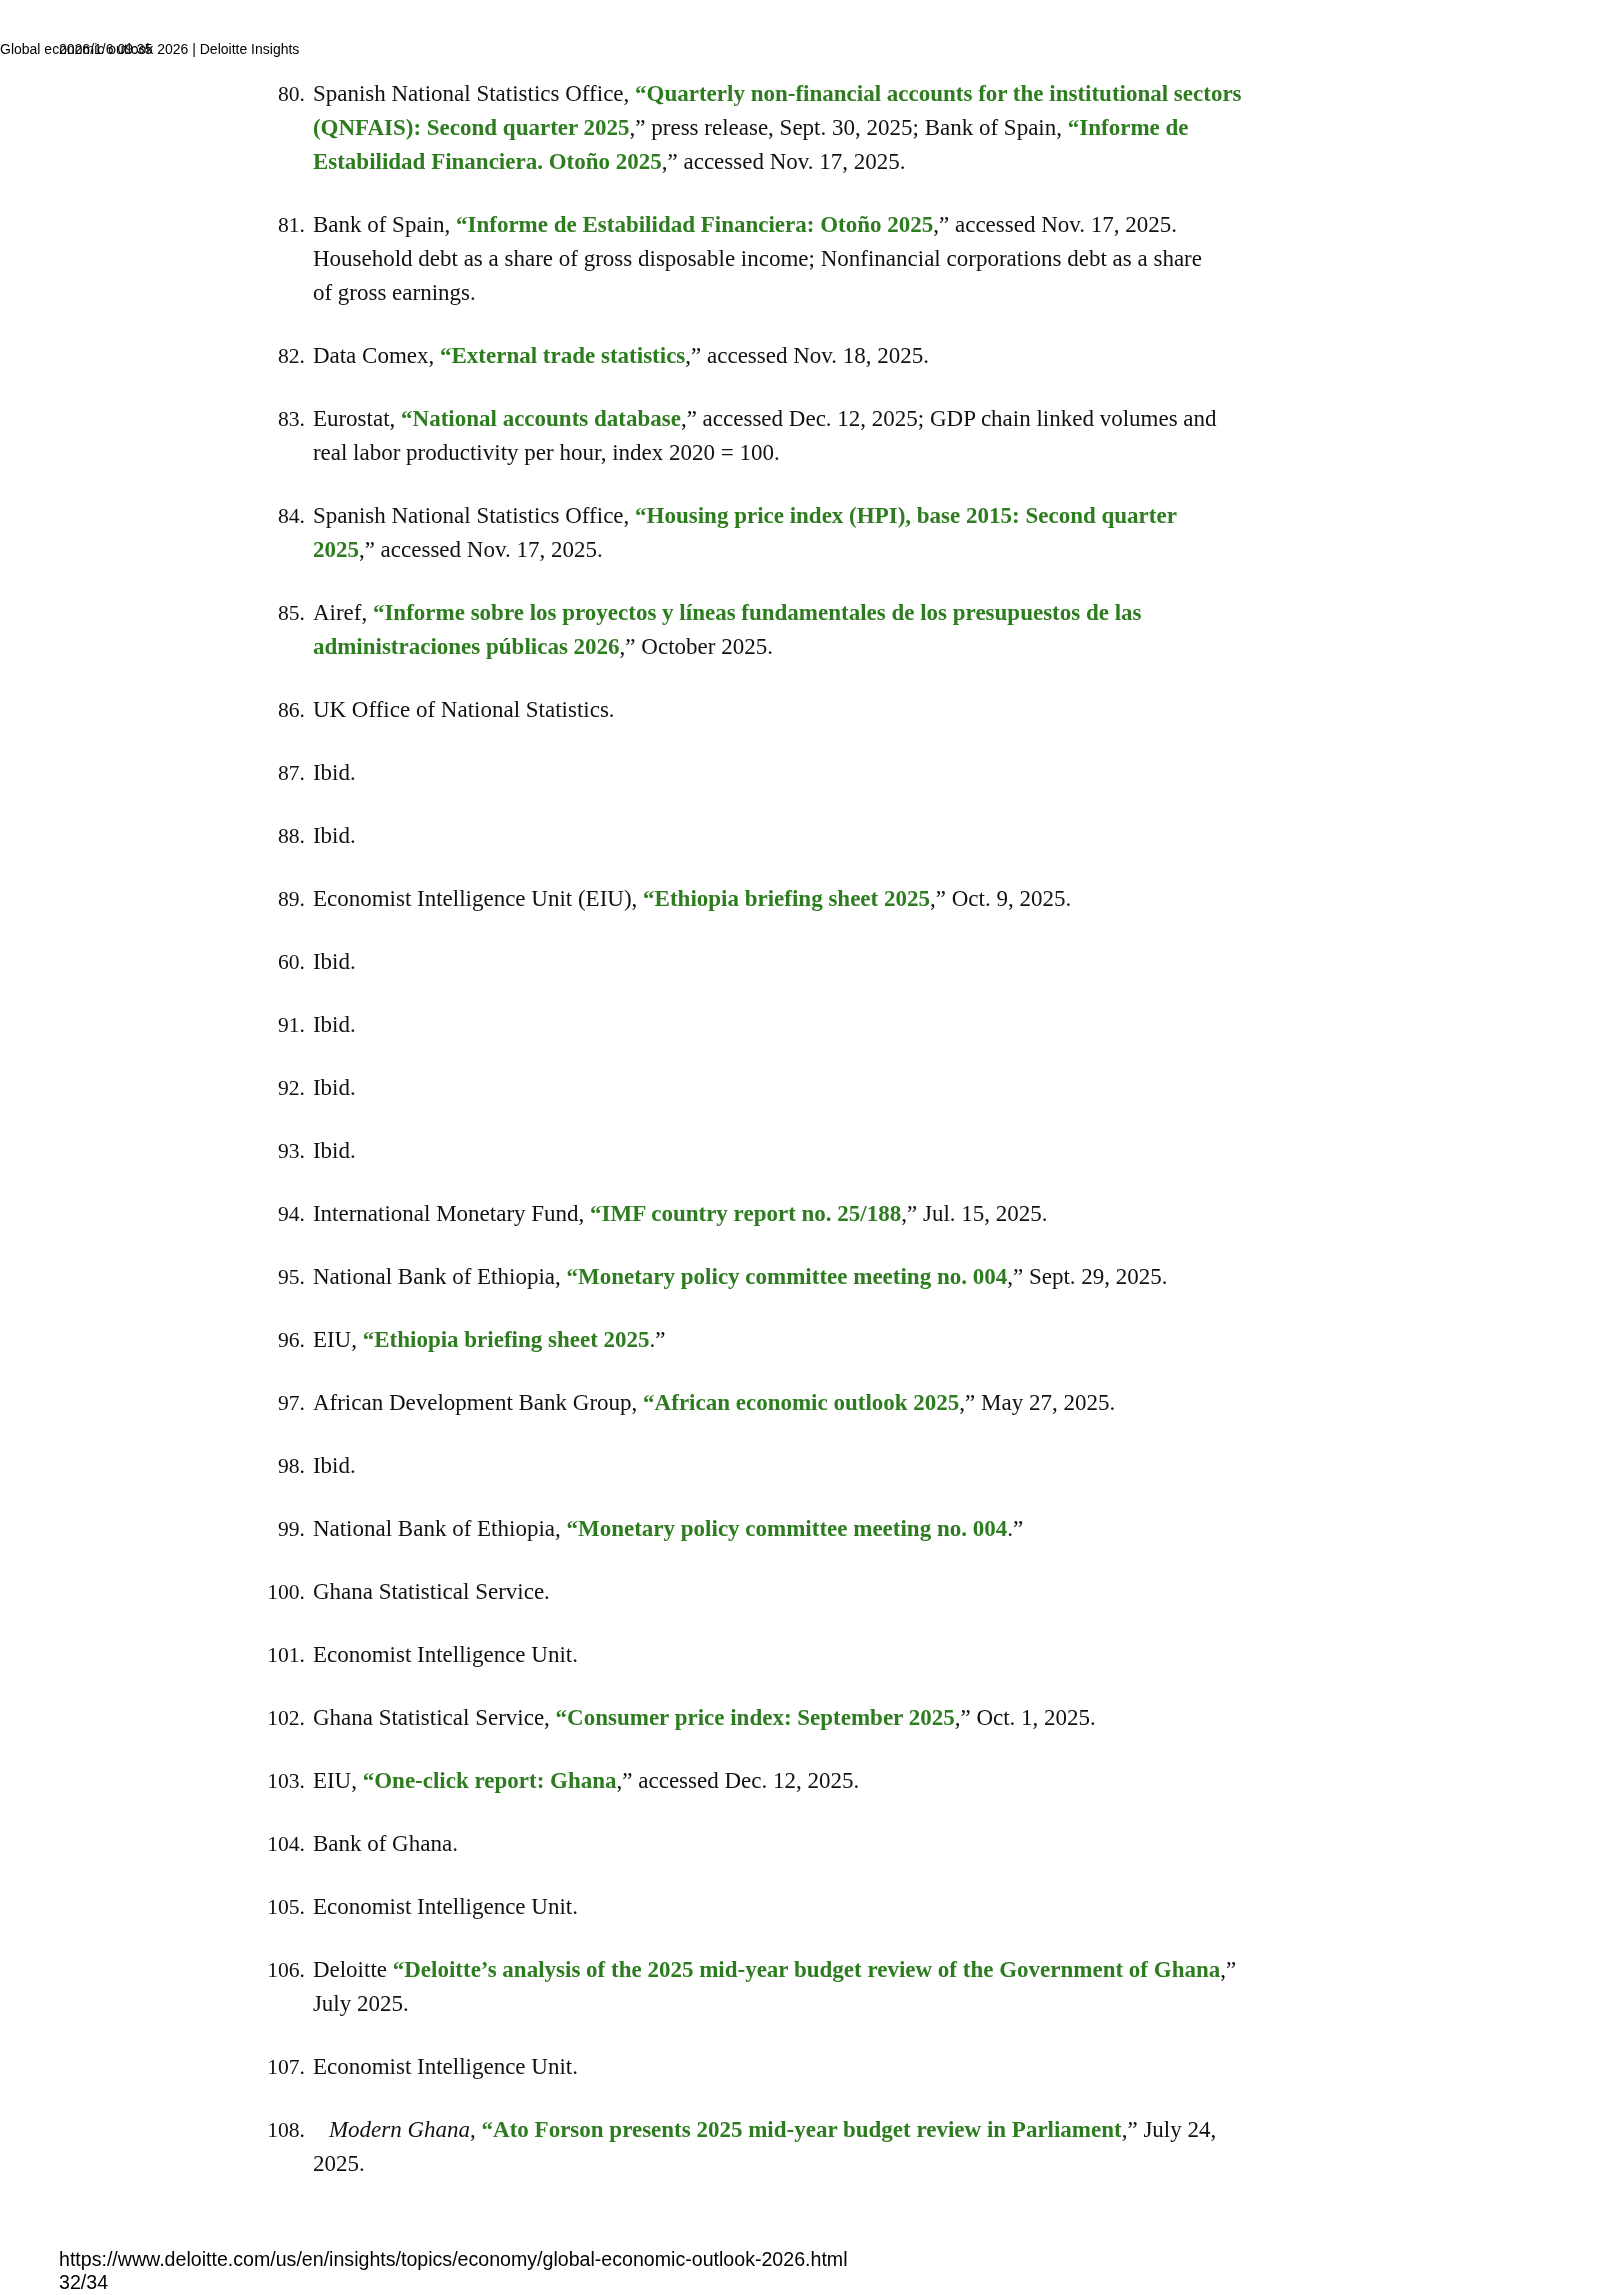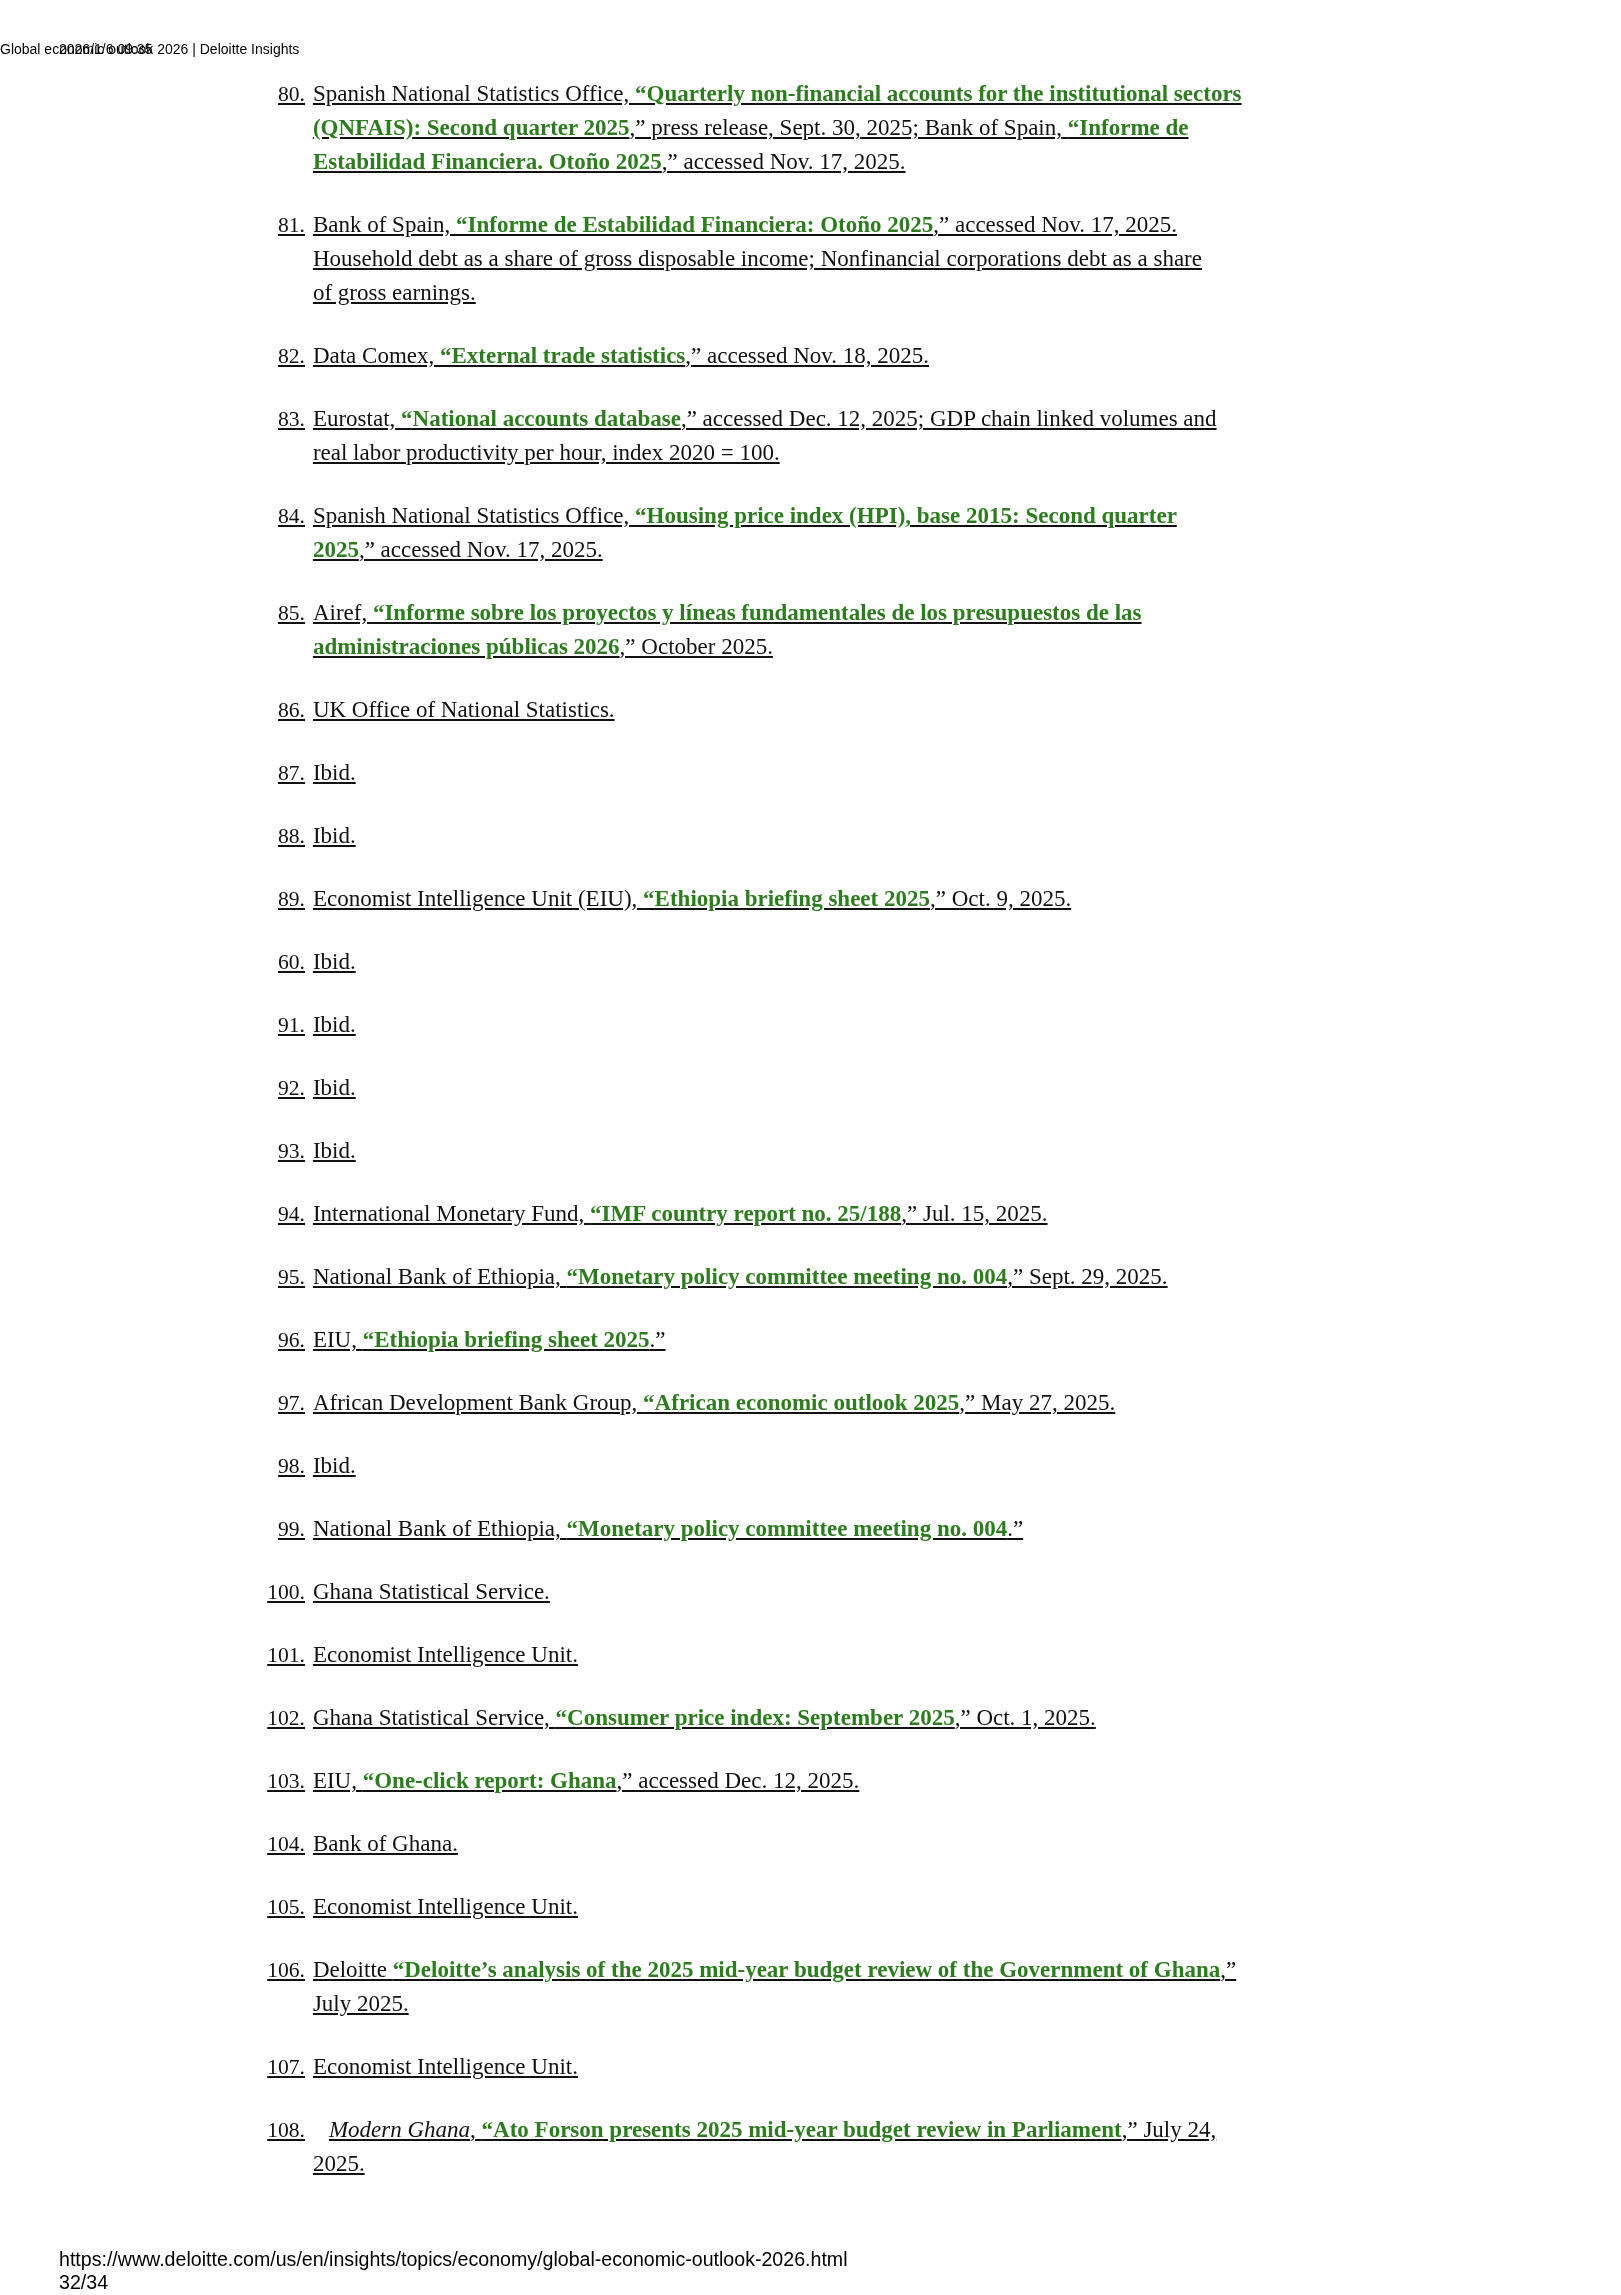--- a/index.html
+++ b/index.html
@@ -7,21 +7,21 @@
     width:1622px;height:2295px;position:relative;overflow:hidden;
     background:#ffffff;color:#111111;
     font-family:"Liberation Serif", serif;
   }
   .hdr{
     position:absolute;top:41px;left:0;right:0;height:26px;
     font-family:"Liberation Sans", sans-serif;font-size:14px;color:#000;
   }
   .hdr .date{position:absolute;left:59px;top:0;}
   .hdr .title{width:100%;text-align:left;}
-  .list{padding:77px 3px 0 249px;text-decoration:underline;}
+  .list{padding:77px 3px 0 249px;}
   .ref{display:flex;margin-bottom:29px;}
   .num{
     flex:none;width:56px;text-align:right;
     font-size:21.6px;line-height:34px;color:#111;
   }
   .txt{
     margin-left:7.9px;width:1099px;
     font-size:23px;line-height:34px;color:#111;
   }
   .lnk{color:#2d7c1f;font-weight:bold;text-decoration:none;cursor:pointer;}

